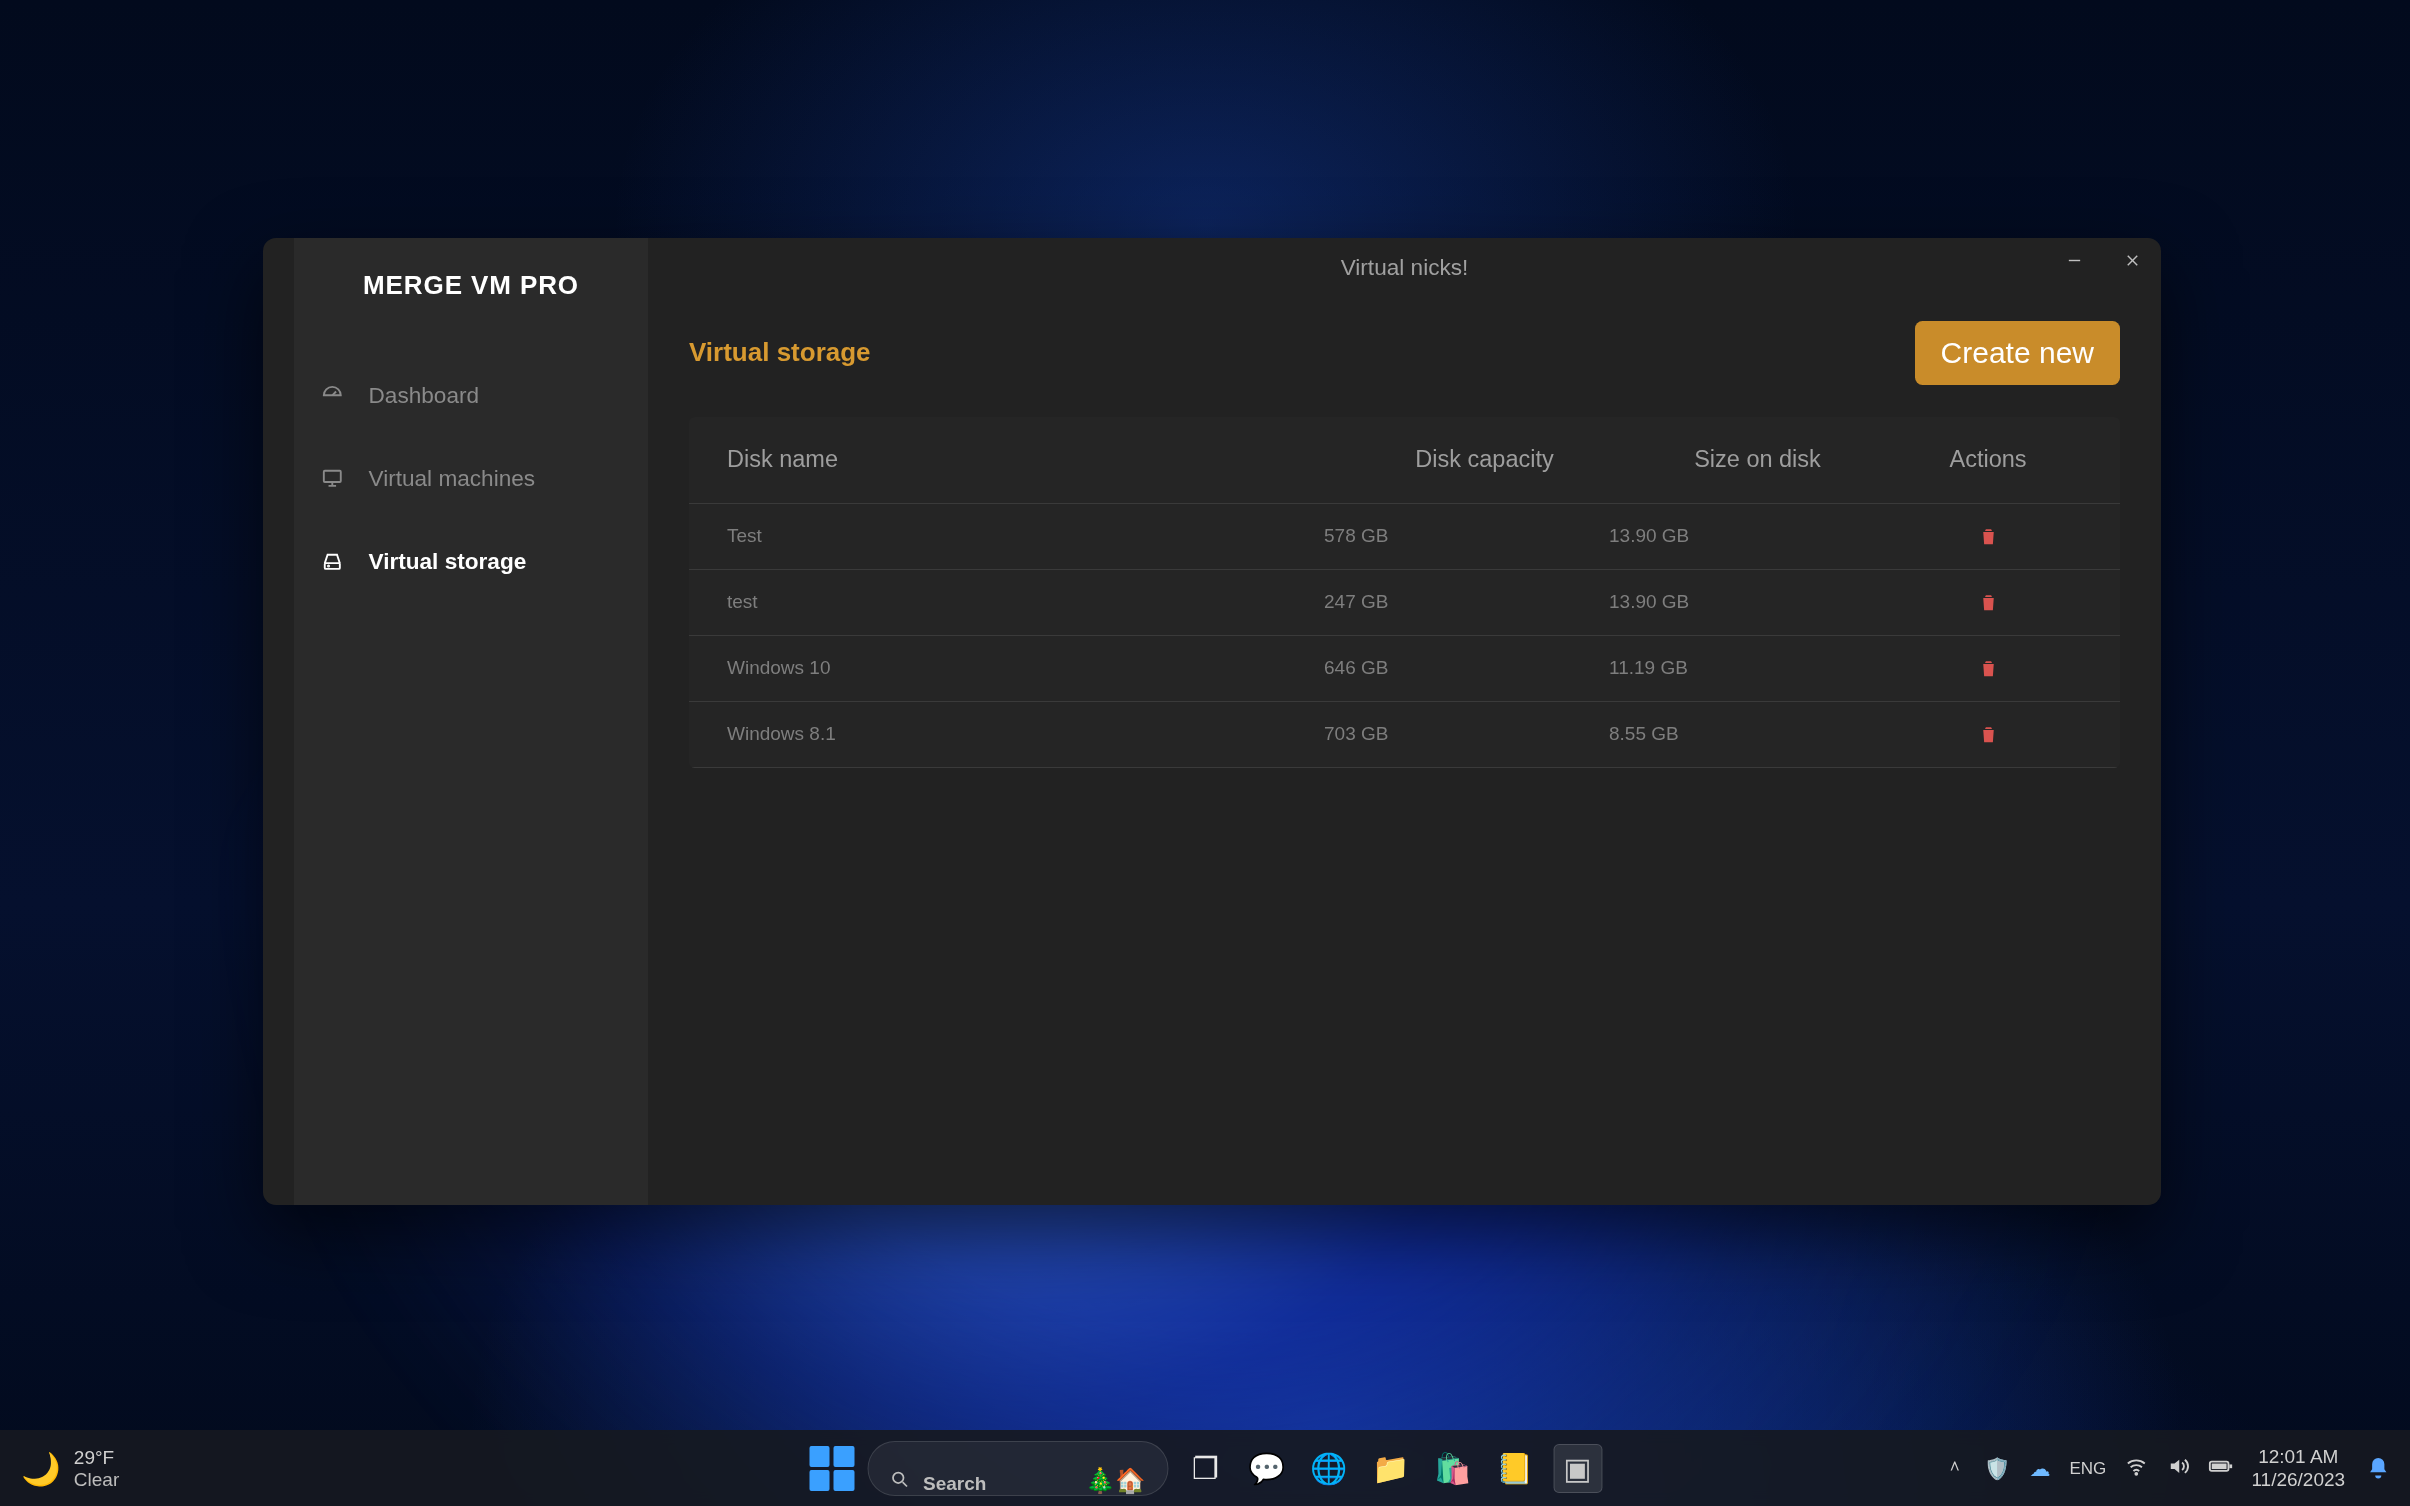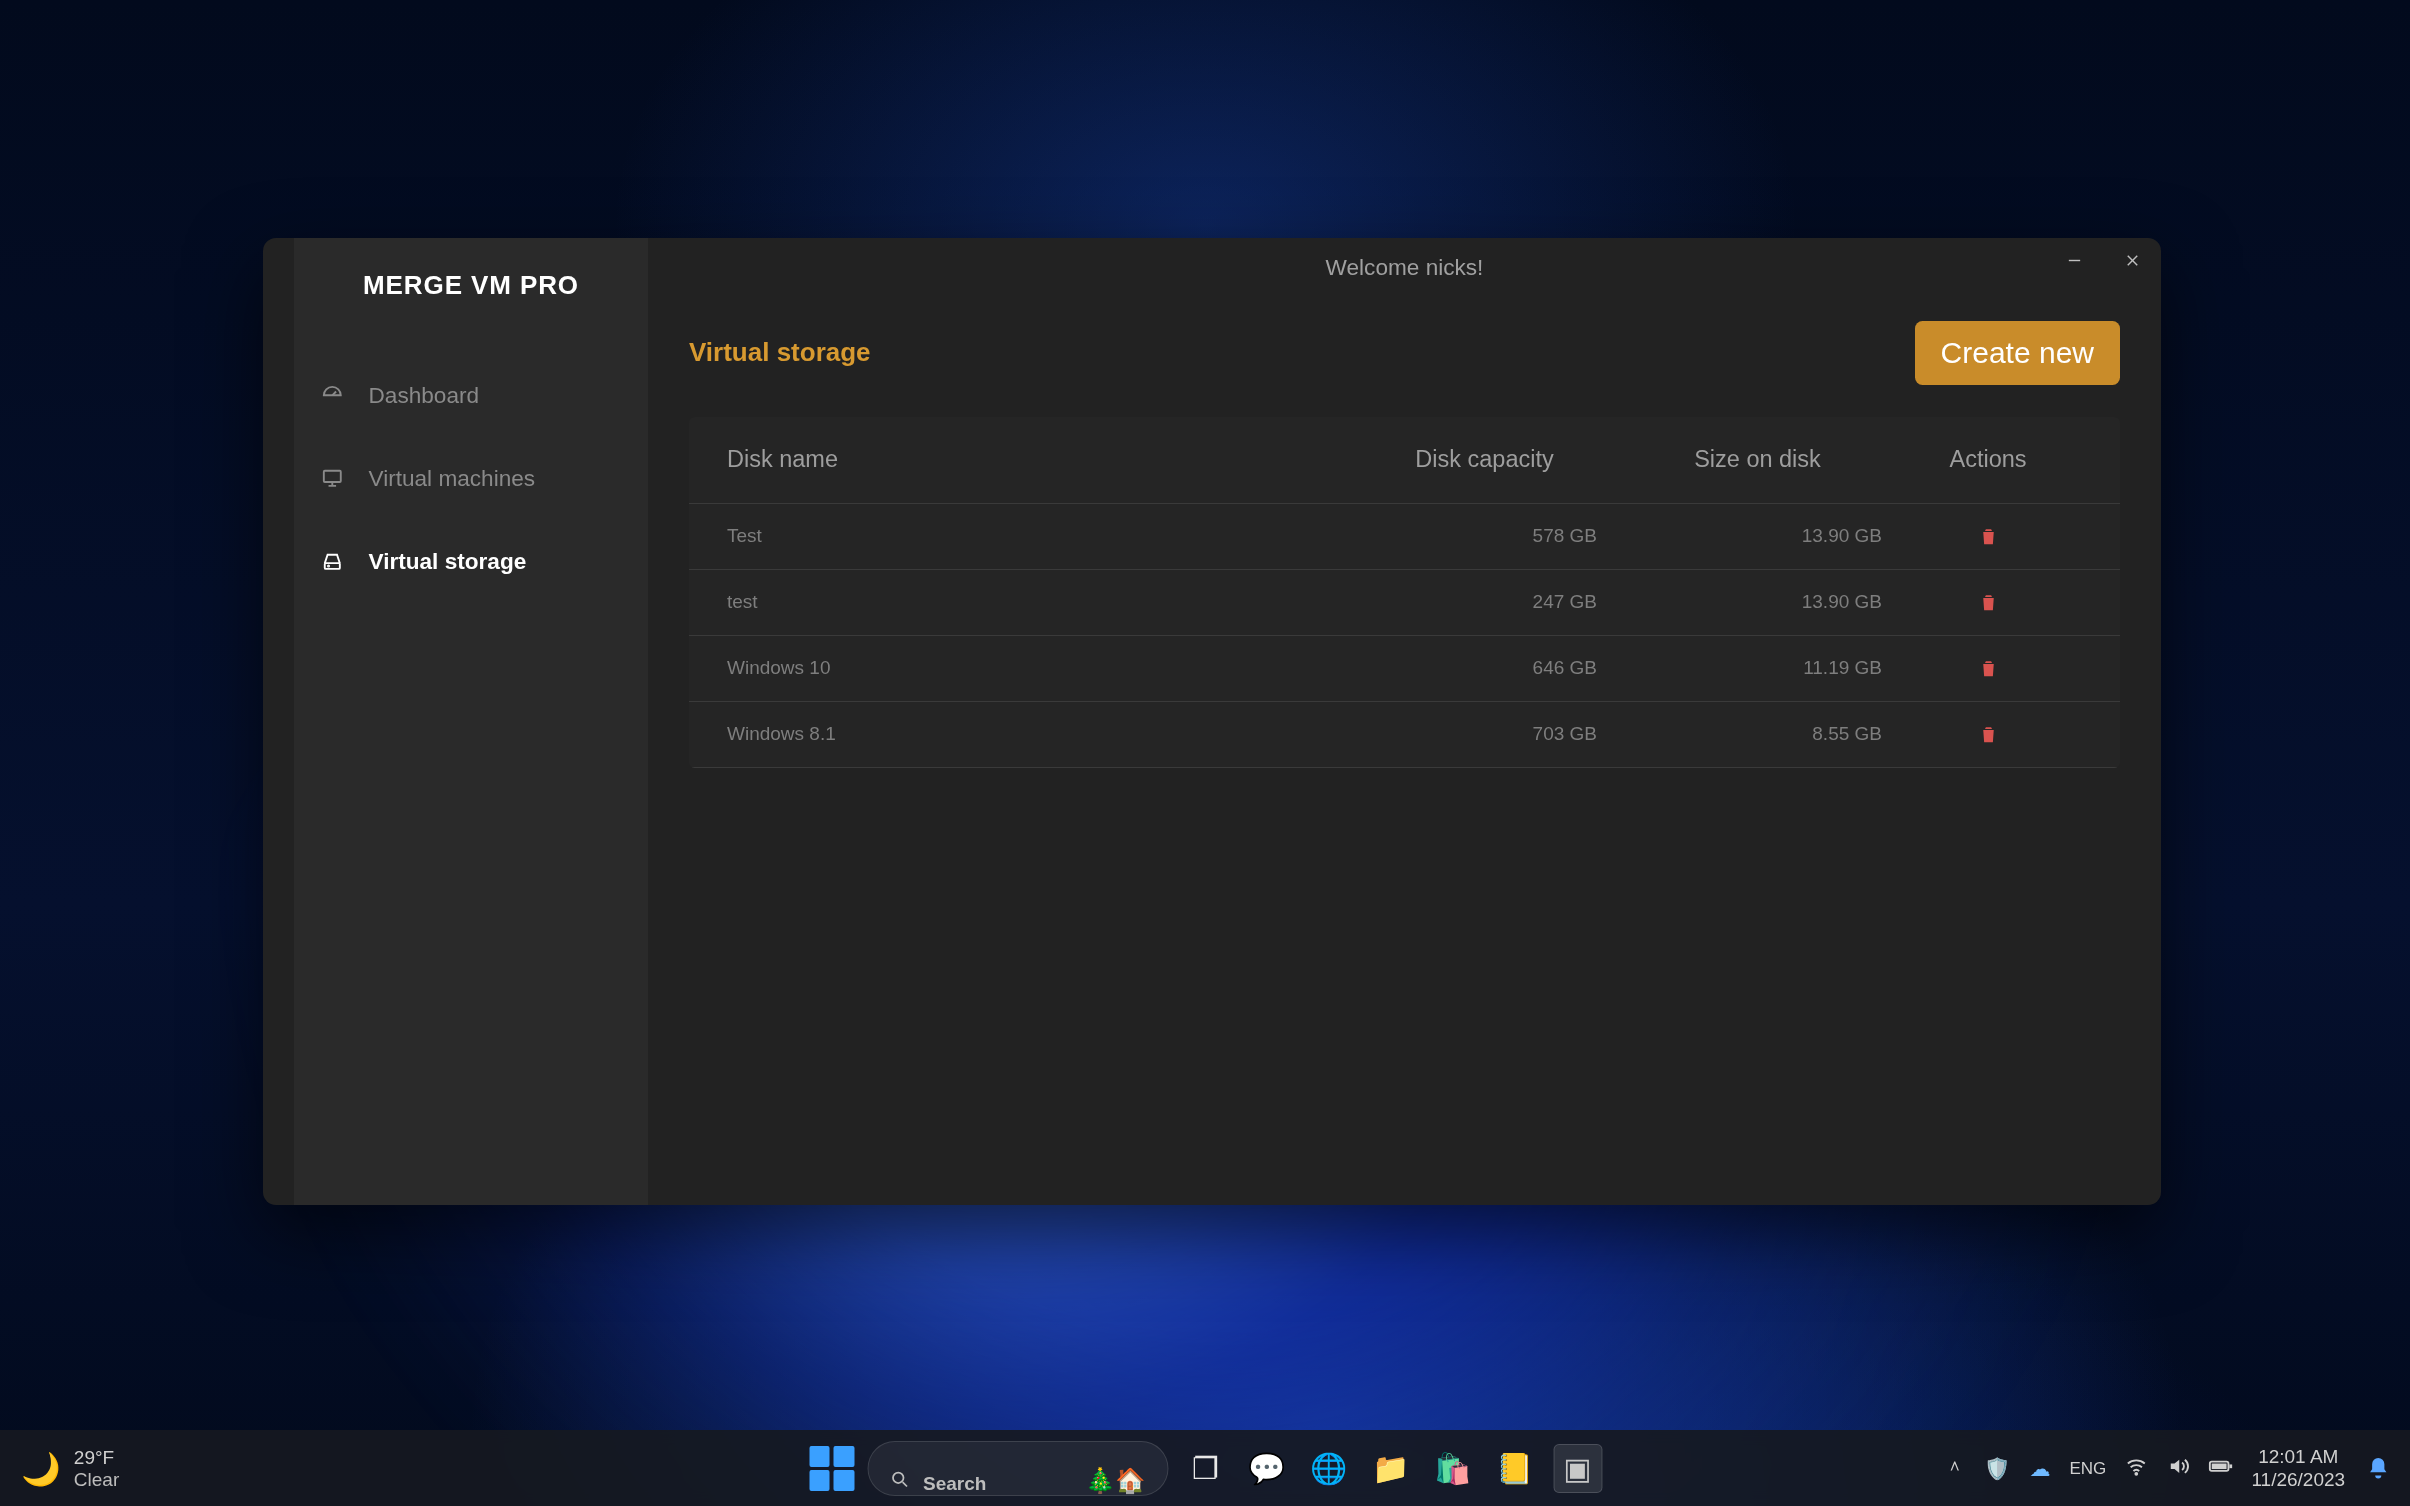--- a/index.html
+++ b/index.html
@@ -164,21 +164,21 @@
     border-bottom:0.9px solid var(--row-border);
   }
   .thead .c2, .thead .c3, .thead .c4 { text-align:center; }
   .trow {
     height: 66px;
     color: #7e7e7e;
     font-size: 19px;
     border-bottom: 0.9px solid var(--row-border);
     gap: 12px;
   }
-  .trow .c2, .trow .c3 { text-align:right; }
+  .trow .c2, .trow .c3 { text-align:left; }
   .trow .c4 { display:flex; justify-content:center; }
   .del {
     color: var(--delete-red);
     cursor:pointer;
     display:flex; align-items:center; justify-content:center;
   }
   .del svg { fill: var(--delete-red); }
 
   
   .taskbar {
@@ -290,21 +290,21 @@
             <rect x="4" y="14" width="16" height="6" rx="1"></rect>
             <circle cx="8" cy="17" r="0.6" fill="currentColor"></circle>
           </svg>
       </span>
       <span>Virtual storage</span>
     </div>
   </div>
 
   <div class="main">
     <div class="titlebar">
-      <div class="welcome">Welcome nicks!</div>
+      <div class="welcome">Virtual nicks!</div>
       <div class="win-controls">
         <div class="win-btn">
           <svg width="17" height="17" viewBox="0 0 18 18" stroke-width="1.5">
               <line x1="3" y1="9" x2="15" y2="9"></line>
             </svg>
         </div>
         <div class="win-btn">
           <svg width="17" height="17" viewBox="0 0 18 18" stroke-width="1.5">
               <line x1="4" y1="4" x2="14" y2="14"></line>
               <line x1="14" y1="4" x2="4" y2="14"></line>

